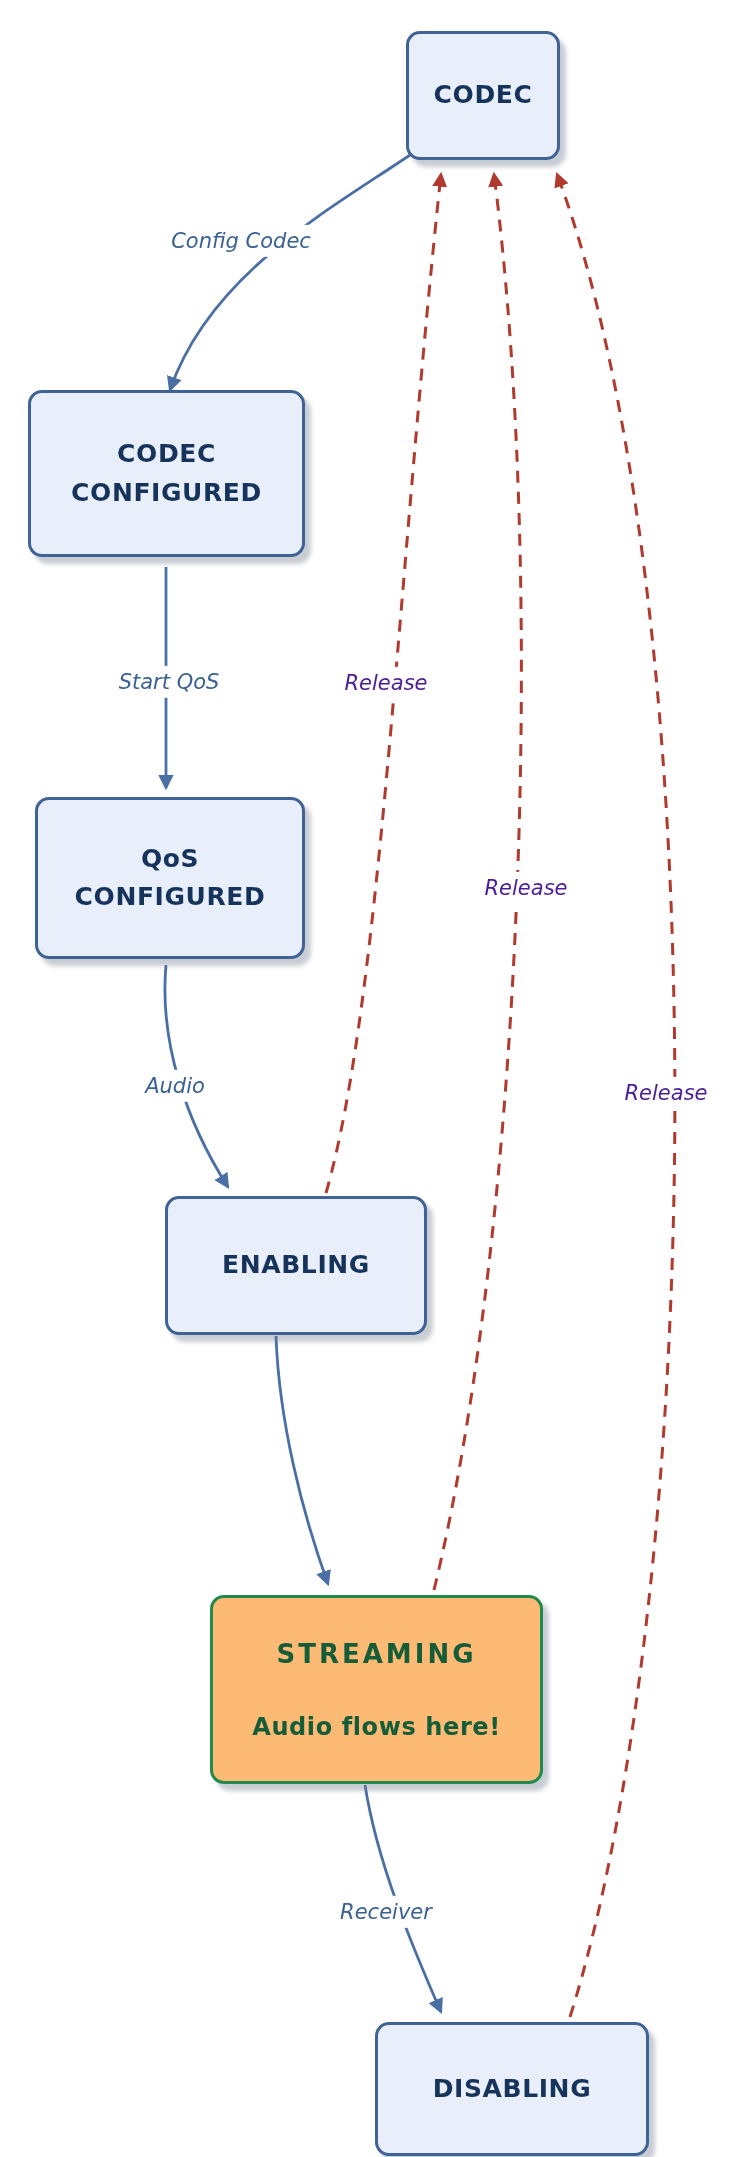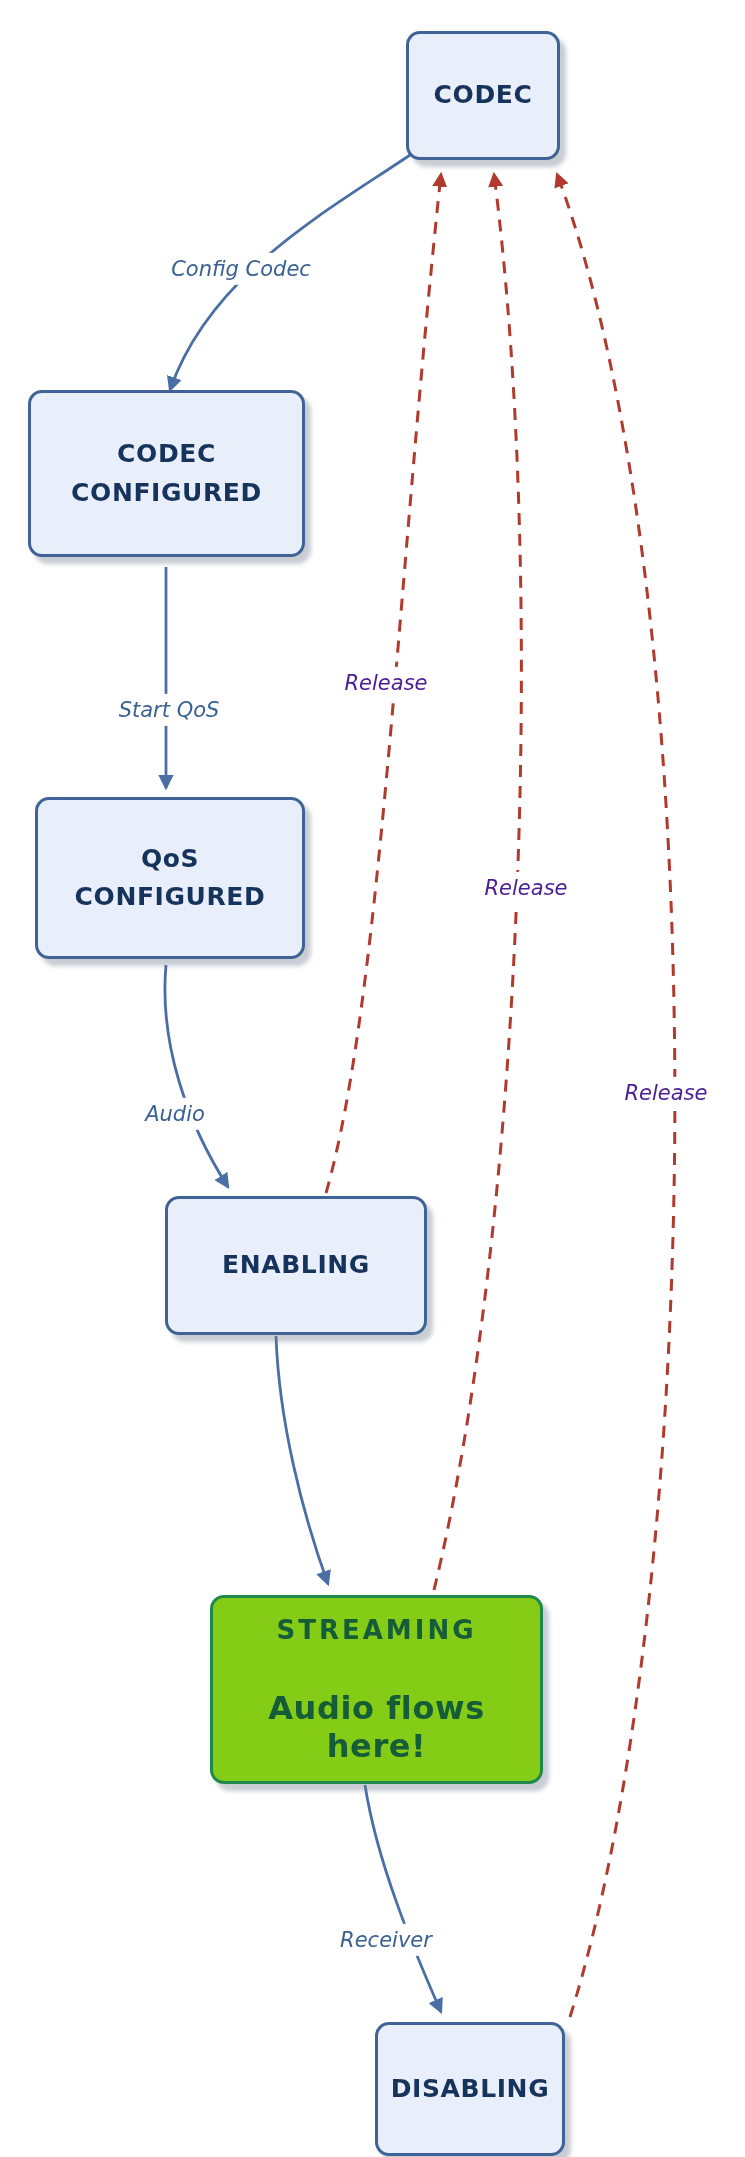--- a/index.html
+++ b/index.html
@@ -31,39 +31,39 @@
     border: 3px solid #3f6396;
     border-radius: 14px;
     box-shadow: 6px 7px 4px rgba(110, 120, 140, 0.38);
     color: #16335c;
     font-weight: bold;
     text-align: center;
   }
   .node .line { font-size: 25px; letter-spacing: 0.6px; line-height: 1.3; }
 
   .node.green {
-    background: #84cc16;
+    background: #fdba74;
     border: 3.5px solid #1f8a4c;
     color: #155c38;
   }
   .node.green .title { font-size: 26px; letter-spacing: 3px; }
-  .node.green .note  { font-size: 32px; letter-spacing: 0.6px; margin-top: 38px; }
+  .node.green .note  { font-size: 24px; letter-spacing: 0.6px; margin-top: 38px; }
 
   .edge-label {
     position: absolute;
     transform: translate(-50%, -50%);
     font-style: italic;
     font-size: 21px;
     line-height: 1.35;
     background: #ffffff;
     padding: 2px 6px;
     white-space: nowrap;
     text-align: center;
   }
-  .edge-label.blue { color: #3a6191; margin-top: 28px; }
+  .edge-label.blue { color: #3a6191; }
   .edge-label.red  { color: #4c1d95; }
 </style>
 </head>
 <body>
 
 <div class="canvas">
 
   <svg class="edges" width="745" height="2157" viewBox="0 0 745 2157">
     <defs>
       <marker id="arrow-blue" viewBox="0 0 10 10" refX="8.5" refY="5" markerWidth="5.5" markerHeight="5.5" orient="auto-start-reverse">
@@ -116,17 +116,17 @@
 
   <div class="node" style="left:165px; top:1196px; width:262px; height:139px">
     <span class="line">ENABLING</span>
   </div>
 
   <div class="node green" style="left:210px; top:1595px; width:333px; height:189px">
     <span class="title">STREAMING</span>
     <span class="note">Audio flows here!</span>
   </div>
 
-  <div class="node" style="left:375px; top:2022px; width:190px; height:134px">
+  <div class="node" style="left:375px; top:2022px; width:274px; height:134px">
     <span class="line">DISABLING</span>
   </div>
 
 </div>
 
 </body></html>

